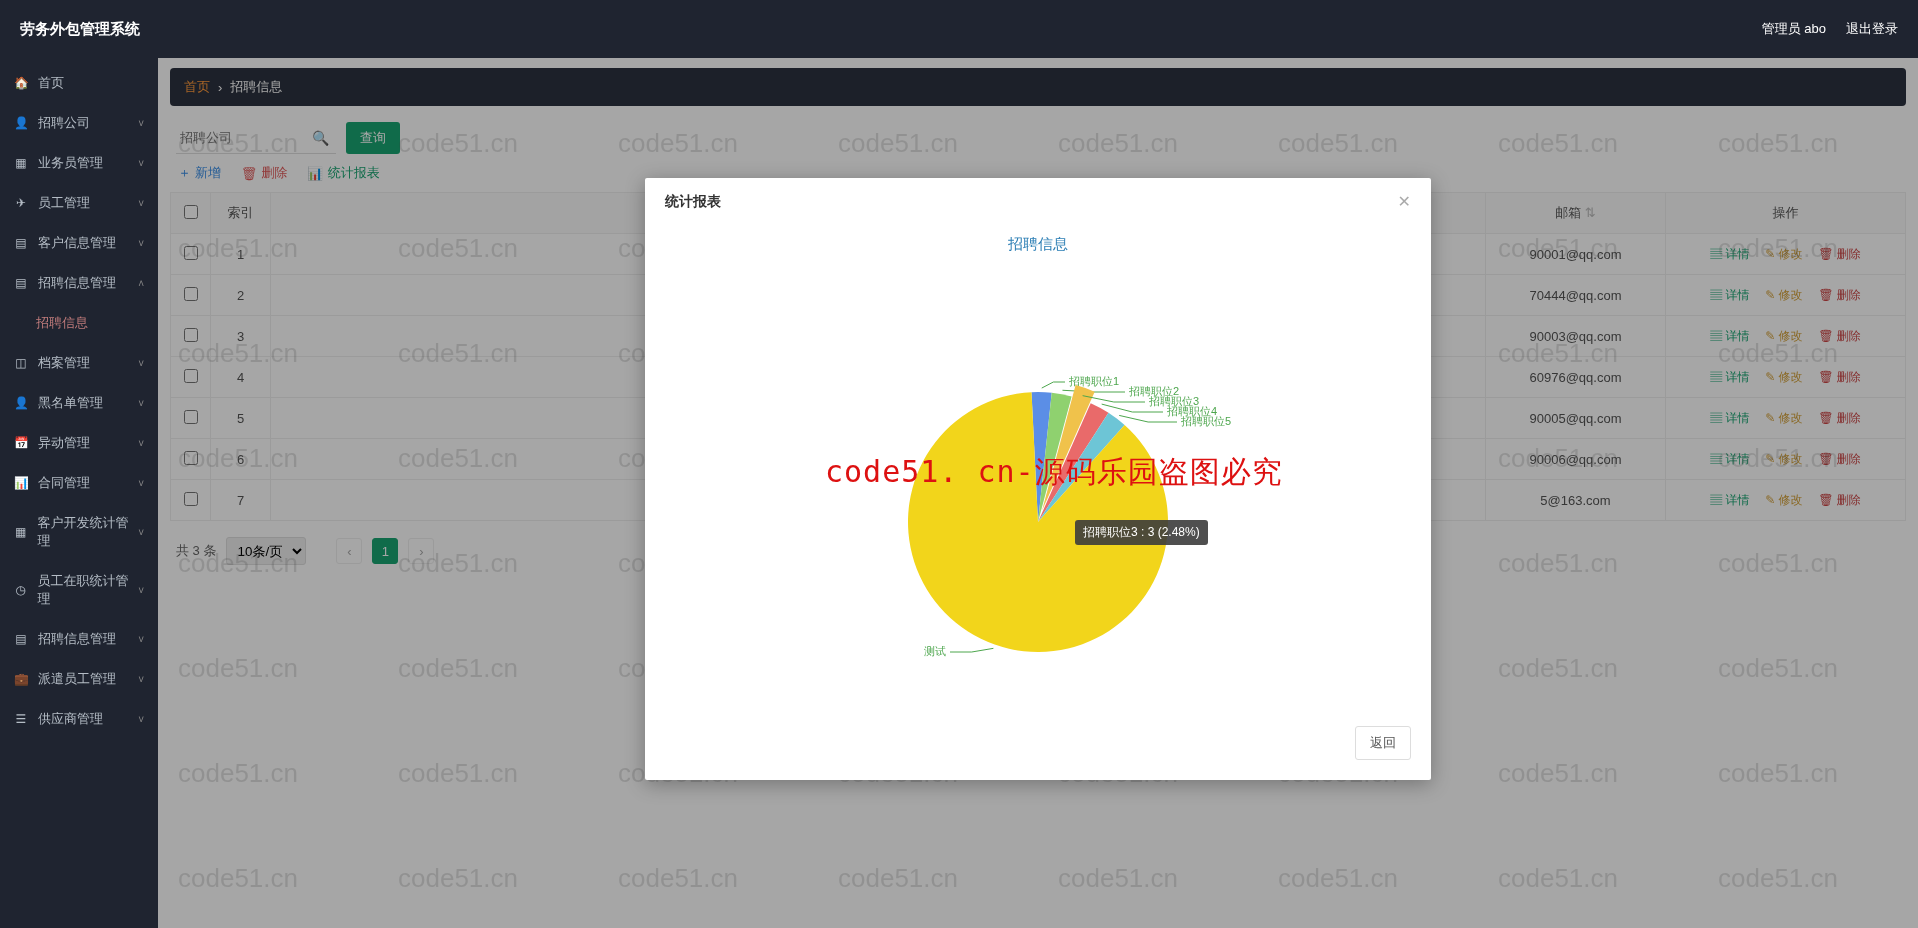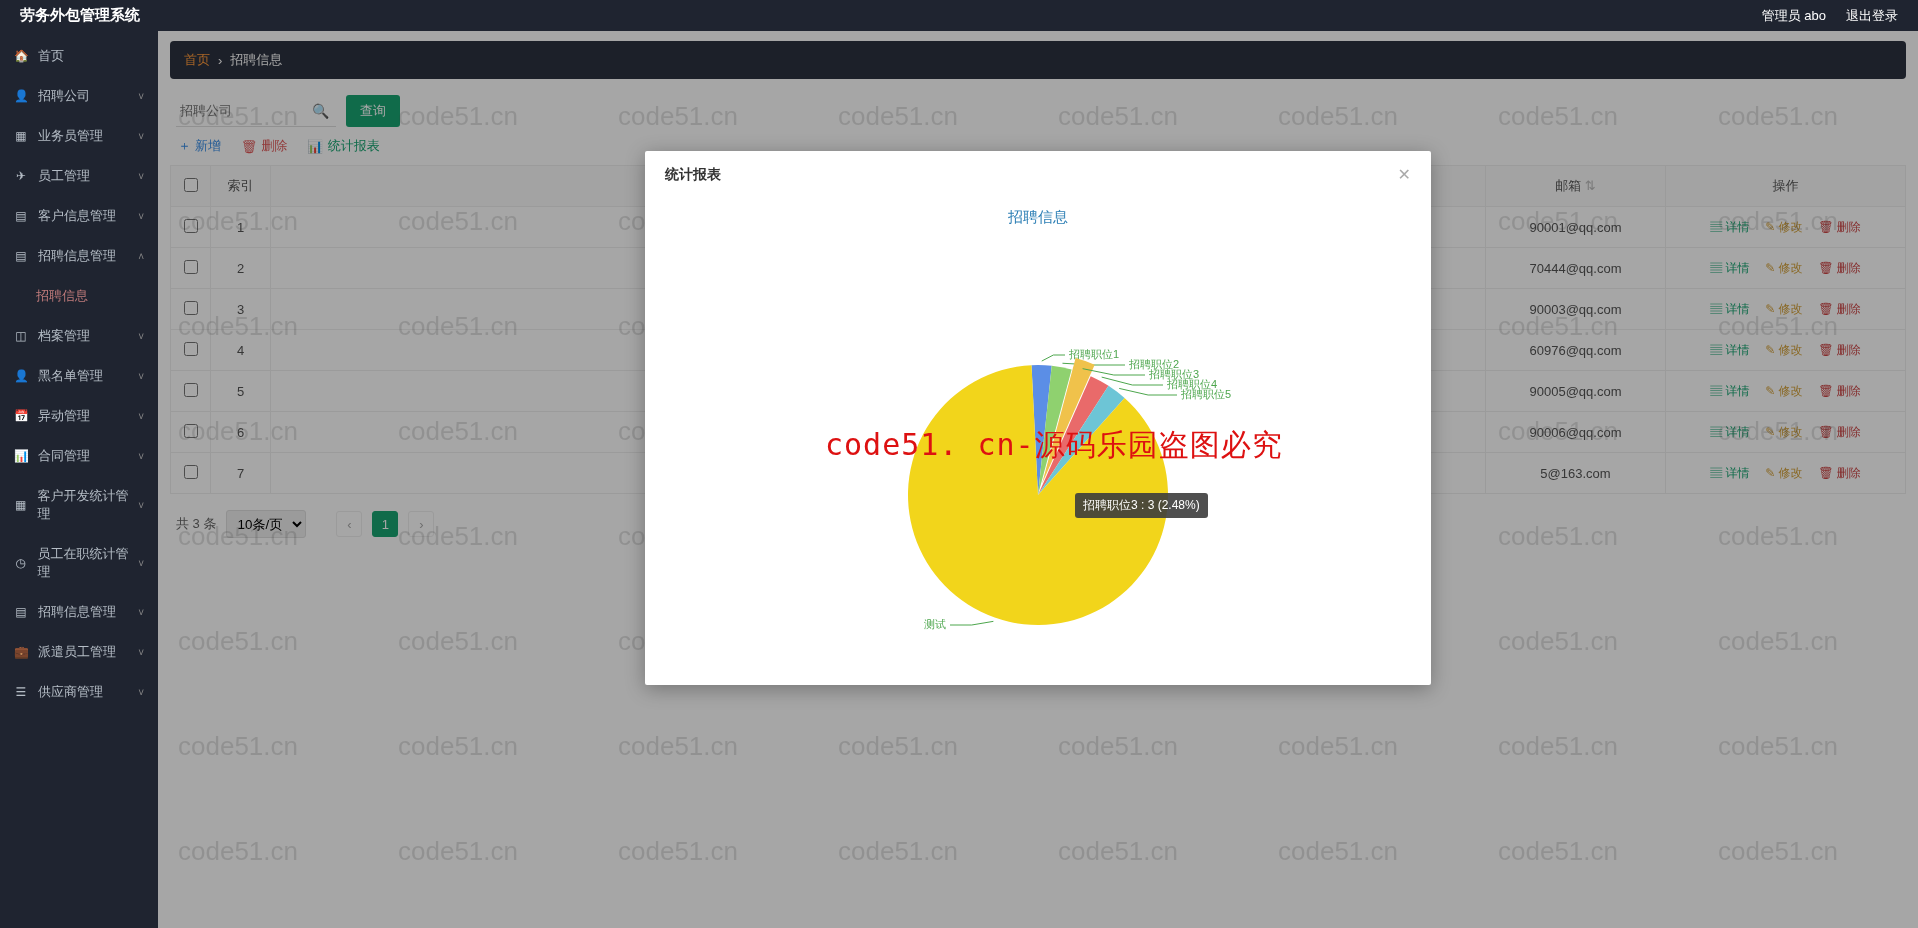--- a/index.html
+++ b/index.html
@@ -1,18 +1,18 @@
 <!DOCTYPE html>
 <html><head>
 <meta charset="utf-8">
 <style>
 * { box-sizing: border-box; margin: 0; padding: 0; }
 body { font-family: "Microsoft YaHei", Arial, sans-serif; font-size: 13px; background: #f5f5f5; color: #333; overflow: hidden; }
 .app { display: flex; flex-direction: column; height: 928px; width: 1918px; }
-.topbar { background: #1f2430; color: #fff; height: 31px; display: flex; align-items: center; padding: 0 20px; justify-content: space-between; }
+.topbar { background: #1f2430; color: #fff; height: 58px; display: flex; align-items: center; padding: 0 20px; justify-content: space-between; }
 .topbar .title { font-weight: bold; font-size: 15px; }
 .topbar .right { display: flex; gap: 20px; font-size: 13px; }
 .topbar .right span { cursor: pointer; }
 .body { display: flex; flex: 1; overflow: hidden; }
 .sidebar { width: 158px; background: #1f2430; color: #b5bdc6; overflow-y: auto; padding-top: 5px; }
 .side-item { display: flex; align-items: center; padding: 11px 14px; cursor: pointer; font-size: 13px; justify-content: space-between; }
 .side-item .left { display: flex; align-items: center; gap: 10px; }
 .side-item .icon { width: 14px; text-align: center; font-size: 12px; }
 .side-item.sub { padding-left: 36px; color: #c07b7b; }
 .chev { font-size: 10px; color: #888; }
@@ -406,18 +406,21 @@
                   <polyline points="454.2033763577369,153.40726259212713 483.10168817886847,160 512,160" class="pie-line"></polyline>
                   <text x="516" y="163" text-anchor="start" class="pie-label">招聘职位5</text>
                   <path d="M 373 260 L 459.58714508811 163.03265340595016 A 130 130 0 1 1 366.50270799481183 130.16246614865437 Z" fill="#f2d51b"></path>
                   <polyline points="328.38175816461137,386.3535218959835 306.6908790823057,390 285,390" class="pie-line"></polyline>
                   <text x="281" y="393" text-anchor="end" class="pie-label">测试</text>
                 </svg>
               <div class="tooltip" style="left:410px; top:258px">招聘职位3 : 3 (2.48%)</div>
               <div class="watermark" style="left:160px; top:190px">code51. cn-源码乐园盗图必究</div>
             </div>
           </div>
+          <div class="modal-foot">
+            <button class="btn btn-outline">返回</button>
+          </div>
         </div>
       </div>
 
     </div>
   </div>
 </div>
 
 </body></html>

